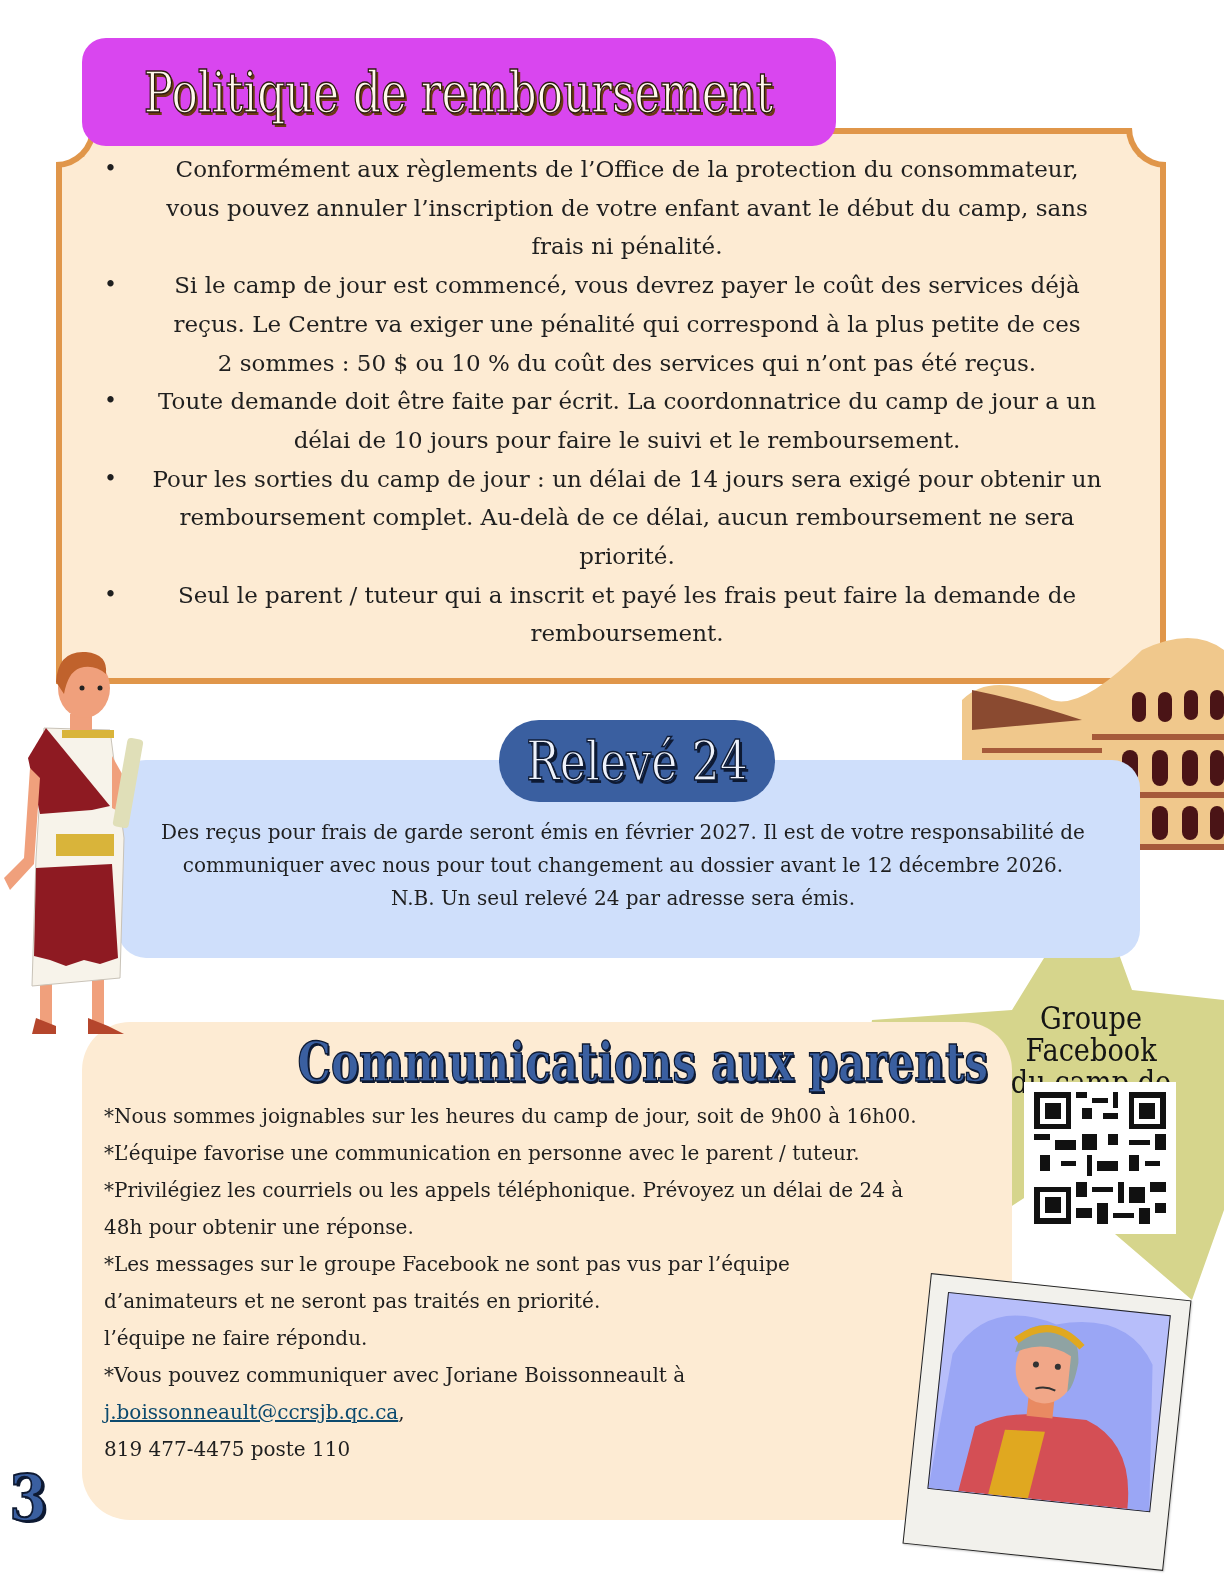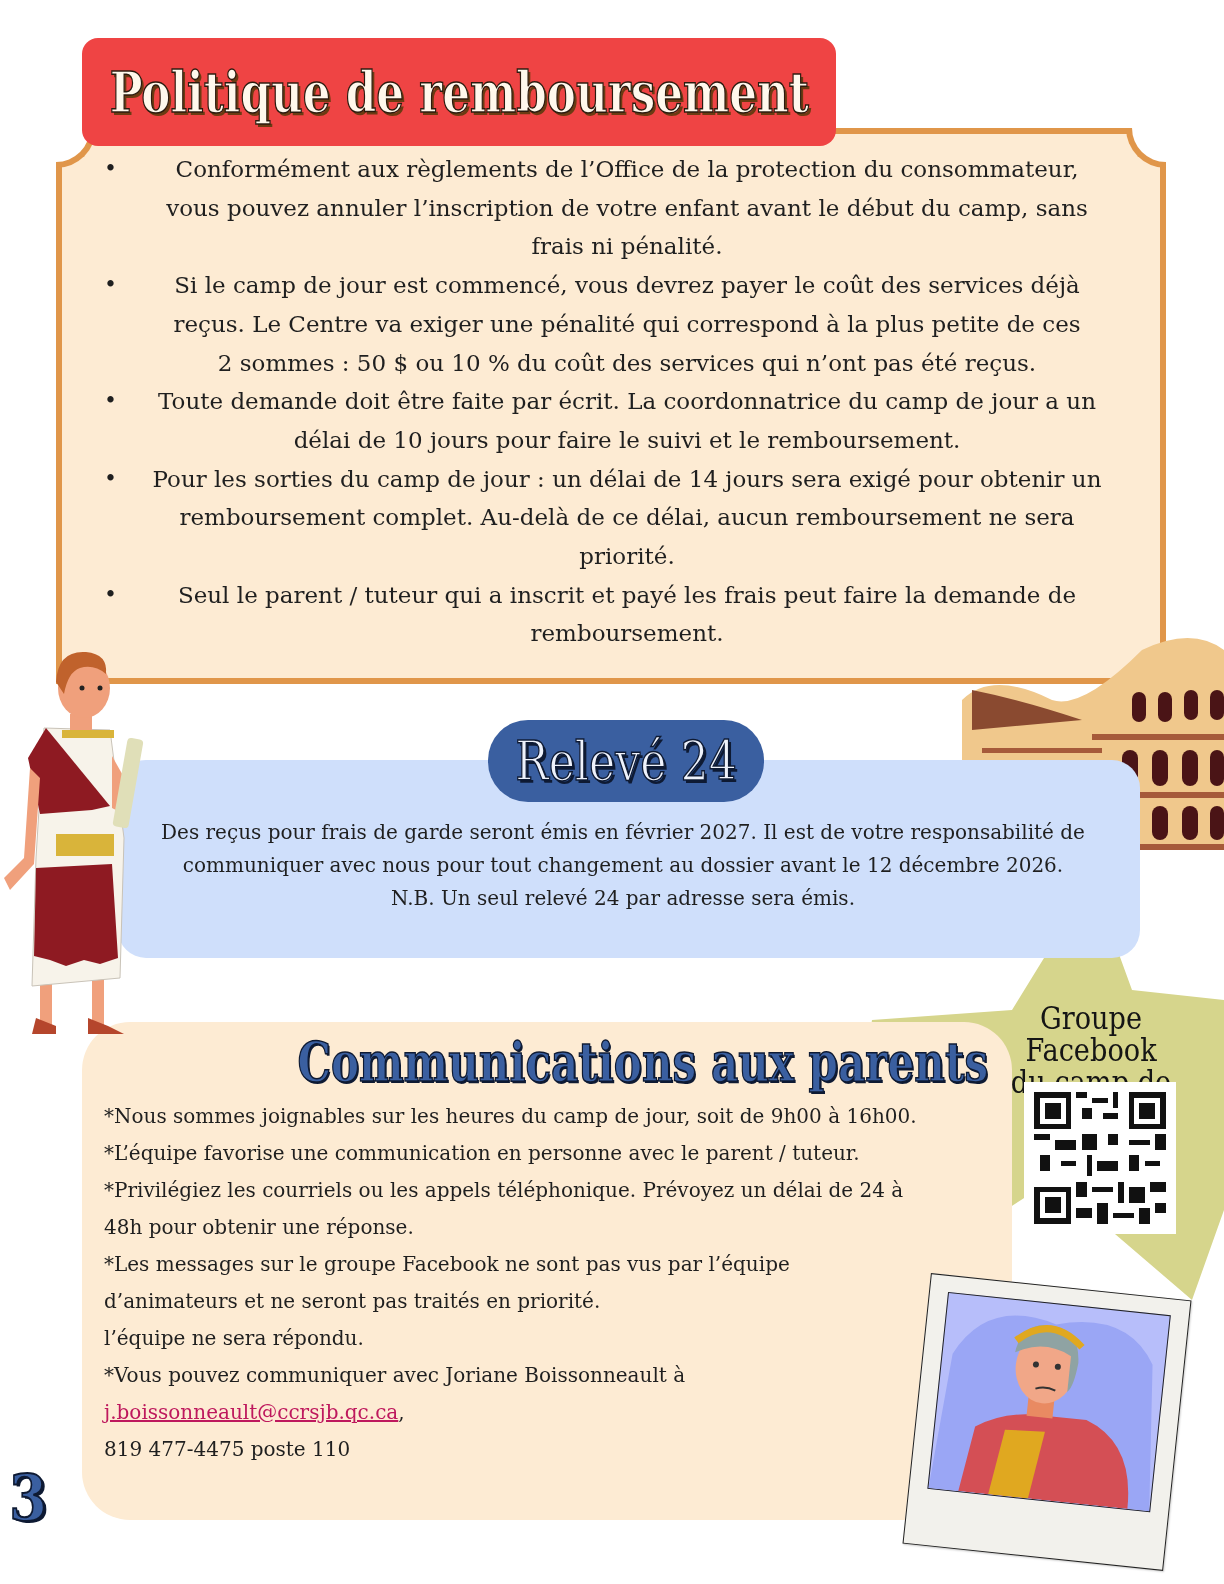--- a/index.html
+++ b/index.html
@@ -6,59 +6,59 @@
   body { width:1224px; height:1584px; background:#ffffff; position:relative; overflow:hidden;
          font-family:"DejaVu Serif","Liberation Serif",serif; color:#1f1f1f; }
 
   
   .refund-box { position:absolute; left:56px; top:128px; width:1110px; height:556px;
     background:#fdebd3; border:6px solid #e0964a; box-sizing:border-box; }
   .refund-box .notch-tl { position:absolute; left:-6px; top:-6px; width:40px; height:40px; background:#fff;
     border-right:6px solid #e0964a; border-bottom:6px solid #e0964a; border-bottom-right-radius:40px; box-sizing:border-box;}
   .refund-box .notch-tr { position:absolute; right:-6px; top:-6px; width:40px; height:40px; background:#fff;
     border-left:6px solid #e0964a; border-bottom:6px solid #e0964a; border-bottom-left-radius:40px; box-sizing:border-box;}
-  .refund-title { position:absolute; left:82px; top:38px; width:754px; height:108px; background:#ef4444;
-    border-radius:16px; display:flex; align-items:center; justify-content:center; z-index:3;font-weight:bold; }
+  .refund-title { position:absolute; left:82px; top:38px; width:754px; height:108px; background:#d946ef;
+    border-radius:24px; display:flex; align-items:center; justify-content:center; z-index:3; }
   .refund-title span { font-family:"DejaVu Serif",serif; font-size:56px; color:#fff8ec; letter-spacing:0px;
     -webkit-text-stroke:1.5px #2b1a0e; text-shadow:3px 3px 0 #6b3b12; transform:scaleX(0.78); display:inline-block; white-space:nowrap; }
   .refund-list { position:absolute; left:60px; top:150px; width:1090px; margin:0; padding:0; list-style:none; z-index:2; }
   .refund-list li { position:relative; text-align:center; font-size:23px; line-height:38.7px; padding:0 40px 0 84px; }
   .refund-list li .bullet { position:absolute; left:44px; top:0; font-size:22px; }
 
   
   .roman { position:absolute; left:0; top:638px; width:150px; height:400px; z-index:4; }
 
   
   .colosseum { position:absolute; left:962px; top:630px; width:262px; height:232px; z-index:1; }
 
   
   .releve-box { position:absolute; left:118px; top:760px; width:1022px; height:198px; background:#cfdffb;
     border-radius:28px; z-index:2; }
-  .releve-title { position:absolute; left:488px; top:720px; width:276px; height:82px; background:#3a5fa0;
+  .releve-title { position:absolute; left:499px; top:720px; width:276px; height:82px; background:#3a5fa0;
     border-radius:40px; display:flex; align-items:center; justify-content:center; z-index:3; }
   .releve-title span { font-size:54px; color:#eef2fb; -webkit-text-stroke:1.5px #0e1a33; text-shadow:3px 3px 0 #0e1a33;
     transform:scaleX(0.82); display:inline-block; white-space:nowrap; }
   .releve-text { position:absolute; left:128px; top:816px; width:990px; text-align:center; font-size:20px; line-height:33px; z-index:3; }
   .releve-text b { font-weight:normal; }
 
   
   .star { position:absolute; left:862px; top:880px; width:362px; height:420px; z-index:1; }
   .fb-title { position:absolute; left:968px; top:1002px; width:246px; text-align:center; font-size:32px;
     line-height:32px; color:#151515; z-index:3; transform:scaleX(0.85); transform-origin:center; }
   .qr { position:absolute; left:1024px; top:1082px; width:152px; height:152px; background:#fff; z-index:3; }
 
   
   .comms-box { position:absolute; left:82px; top:1022px; width:930px; height:498px; background:#fdebd3;
     border-radius:48px; z-index:2; }
   .comms-title { position:absolute; left:200px; top:1030px; width:680px; text-align:right; z-index:3; }
   .comms-title span { font-size:54px; color:#3a5fa0; -webkit-text-stroke:1.5px #0e1a33; text-shadow:2px 2px 0 #0e1a33;
     transform:scaleX(0.78); display:inline-block; white-space:nowrap; font-weight:bold; }
   .comms-list { position:absolute; left:104px; top:1098px; width:860px; margin:0; padding:0; list-style:none; z-index:3; }
   .comms-list li { font-size:20px; line-height:37px; white-space:nowrap; }
-  .comms-list li a { color:#be185d; text-decoration:underline; }
+  .comms-list li a { color:#0c4a6e; text-decoration:underline; }
 
   
   .polaroid { position:absolute; left:916px; top:1286px; width:260px; height:270px; background:#f2f1ec;
     border:1.5px solid #222; transform:rotate(6deg); z-index:4; box-shadow:1px 1px 2px rgba(0,0,0,.2); }
   .polaroid .photo { position:absolute; left:18px; top:16px; width:222px; height:196px; background:#b7befa; overflow:hidden;
     border:1px solid #222; }
 
   
   .page-num { position:absolute; left:6px; top:1460px; font-size:64px; font-weight:bold; color:#3a5fa0;
     -webkit-text-stroke:2px #0e1a33; text-shadow:3px 2px 0 #0e1a33; z-index:5; transform:scaleX(0.85); }
@@ -202,21 +202,21 @@
 <div class="comms-title">
   <span>Communications aux parents</span>
 </div>
 <ul class="comms-list">
   <li>*Nous sommes joignables sur les heures du camp de jour, soit de 9h00 à 16h00.</li>
   <li>*L’équipe favorise une communication en personne avec le parent / tuteur.</li>
   <li>*Privilégiez les courriels ou les appels téléphonique. Prévoyez un délai de 24 à</li>
   <li>48h pour obtenir une réponse.</li>
   <li>*Les messages sur le groupe Facebook ne sont pas vus par l’équipe</li>
   <li>d’animateurs et ne seront pas traités en priorité.</li>
-  <li>l’équipe ne sera répondu.</li>
+  <li>l’équipe ne faire répondu.</li>
   <li>*Vous pouvez communiquer avec Joriane Boissonneault à</li>
   <li><a>j.boissonneault@ccrsjb.qc.ca</a><span>,</span></li>
   <li>819 477-4475 poste 110</li>
 </ul>
 
 <div class="polaroid">
   <div class="photo">
     <svg width="222" height="196" viewBox="0 0 222 196">
       <path d="M10 60 Q40 0 110 20 Q180 0 210 50 L222 196 L0 196 Z" fill="#9aa6f5"></path>
       <path d="M30 196 L40 130 Q70 110 110 112 L150 112 Q200 130 200 196 Z" fill="#d44f55"></path>

